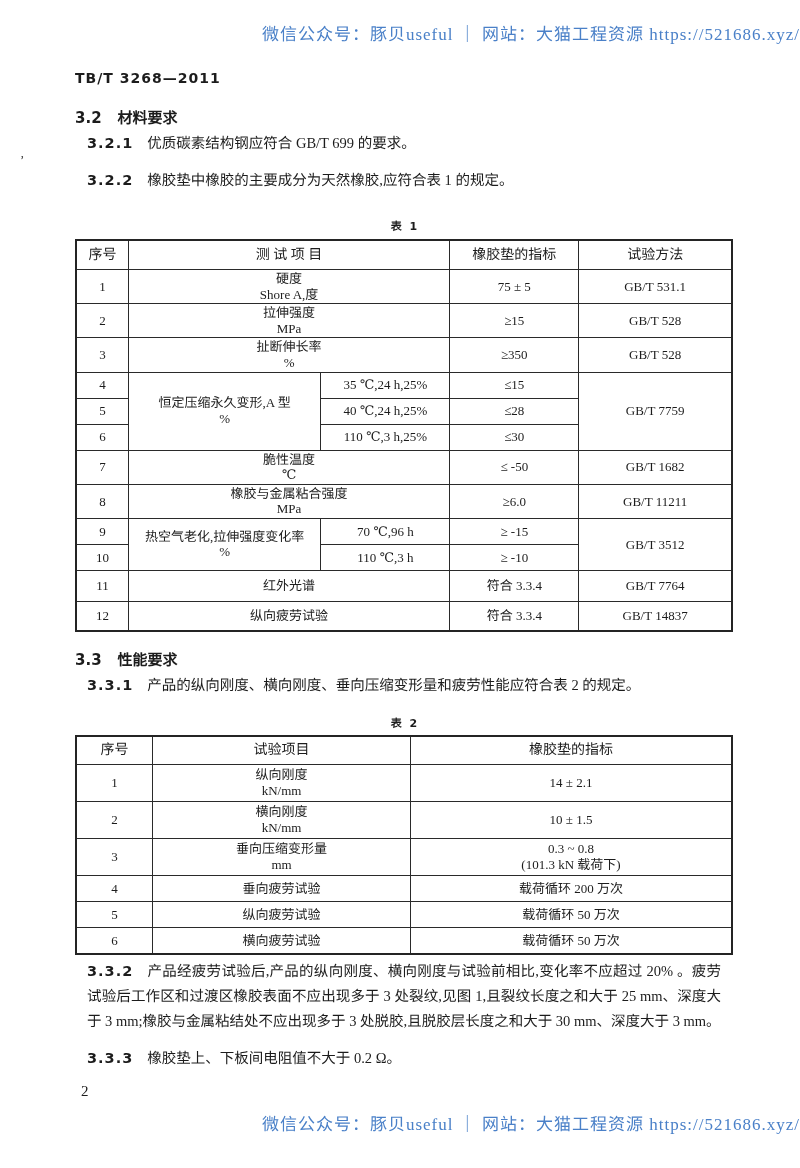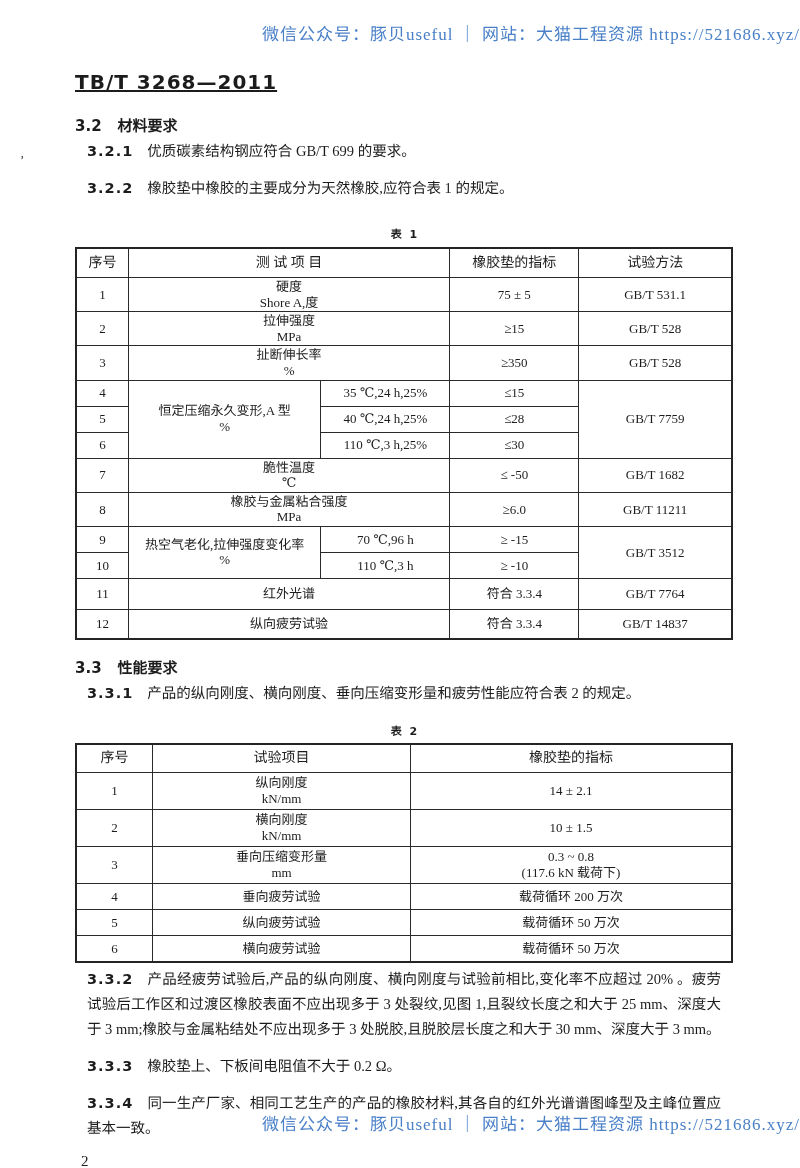--- a/index.html
+++ b/index.html
@@ -12,21 +12,21 @@
     position:absolute;left:0;width:800px;text-align:right;
     color:#4a80c8;font-size:17px;letter-spacing:1px;
     font-family:"Liberation Serif","DejaVu Serif",serif;
   }
   .wm-top{top:20px;}
   .wm-bottom{top:1110px;}
   .artifact{position:absolute;left:20px;top:152px;font-size:13px;color:#333;}
   .content{position:absolute;left:75px;top:0;width:658px;}
   .docnum{
     margin-top:70px;font-family:"DejaVu Sans","Liberation Sans",sans-serif;
-    font-weight:bold;font-size:20px;letter-spacing:1px;text-decoration:underline;
+    font-weight:bold;font-size:14px;letter-spacing:1px;
   }
   .heading{
     margin-top:20px;font-family:"DejaVu Sans","Liberation Sans",sans-serif;
     font-weight:bold;font-size:15px;
   }
   .heading .hnum{margin-right:16px;}
   p.para{
     margin:12px;margin-top:4px;font-size:14.5px;line-height:25px;
     text-align:justify;text-justify:inter-ideograph;
   }
@@ -242,21 +242,21 @@
       <td>10 ± 1.5</td>
     </tr>
     <tr class="t2r3">
       <td>3</td>
       <td>
         <span class="cl">垂向压缩变形量</span>
         <span class="cl">mm</span>
       </td>
       <td>
         <span class="cl">0.3 ~ 0.8</span>
-        <span class="cl">(117.6 kN 载荷下)</span>
+        <span class="cl">(101.3 kN 载荷下)</span>
       </td>
     </tr>
     <tr class="t2r4">
       <td>4</td>
       <td>垂向疲劳试验</td>
       <td>载荷循环 200 万次</td>
     </tr>
     <tr class="t2r5">
       <td>5</td>
       <td>纵向疲劳试验</td>
@@ -271,21 +271,18 @@
     </table>
 
   <p class="para p332">
     <span class="pnum">3.3.2</span><span>产品经疲劳试验后,产品的纵向刚度、横向刚度与试验前相比,变化率不应超过 20% 。疲劳试验后工作区和过渡区橡胶表面不应出现多于 3 处裂纹,见图 1,且裂纹长度之和大于 25 mm、深度大于 3 mm;橡胶与金属粘结处不应出现多于 3 处脱胶,且脱胶层长度之和大于 30 mm、深度大于 3 mm。</span>
   </p>
 
   <p class="para">
     <span class="pnum">3.3.3</span><span>橡胶垫上、下板间电阻值不大于 0.2 Ω。</span>
   </p>
 
-  <p class="para">
-    <span class="pnum">3.3.4</span><span>同一生产厂家、相同工艺生产的产品的橡胶材料,其各自的红外光谱谱图峰型及主峰位置应基本一致。</span>
-  </p>
 
   <div class="pagenum">2</div>
 
 </div>
 
 <div class="watermark wm-bottom">微信公众号：豚贝useful ｜ 网站：大猫工程资源 https://521686.xyz/</div>
 
 </body></html>

